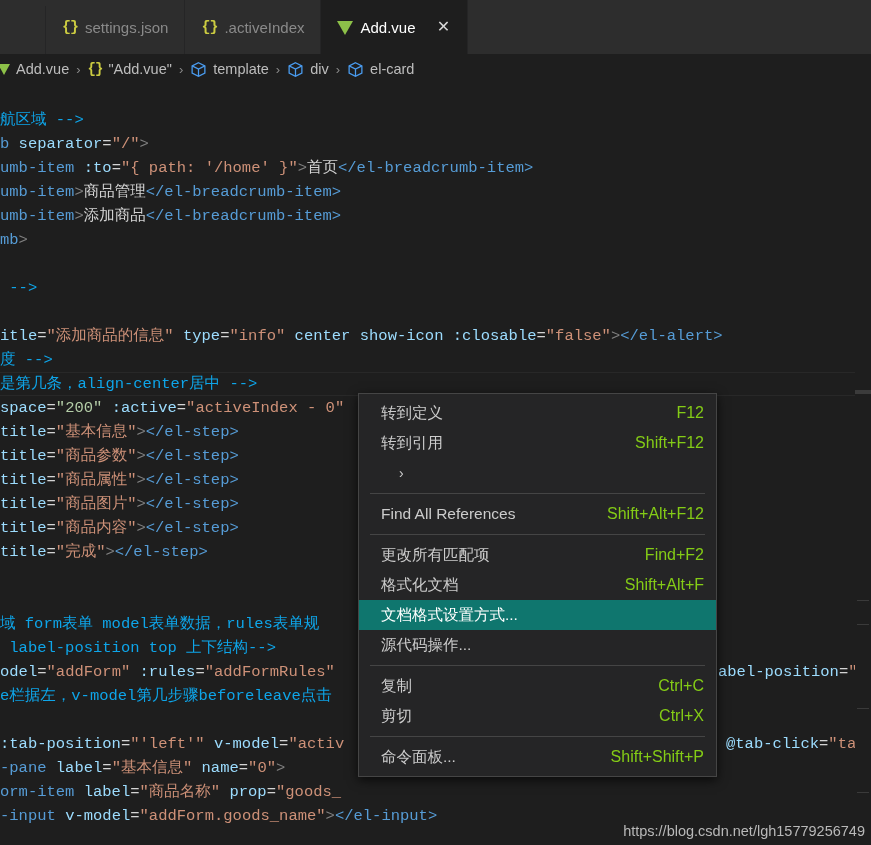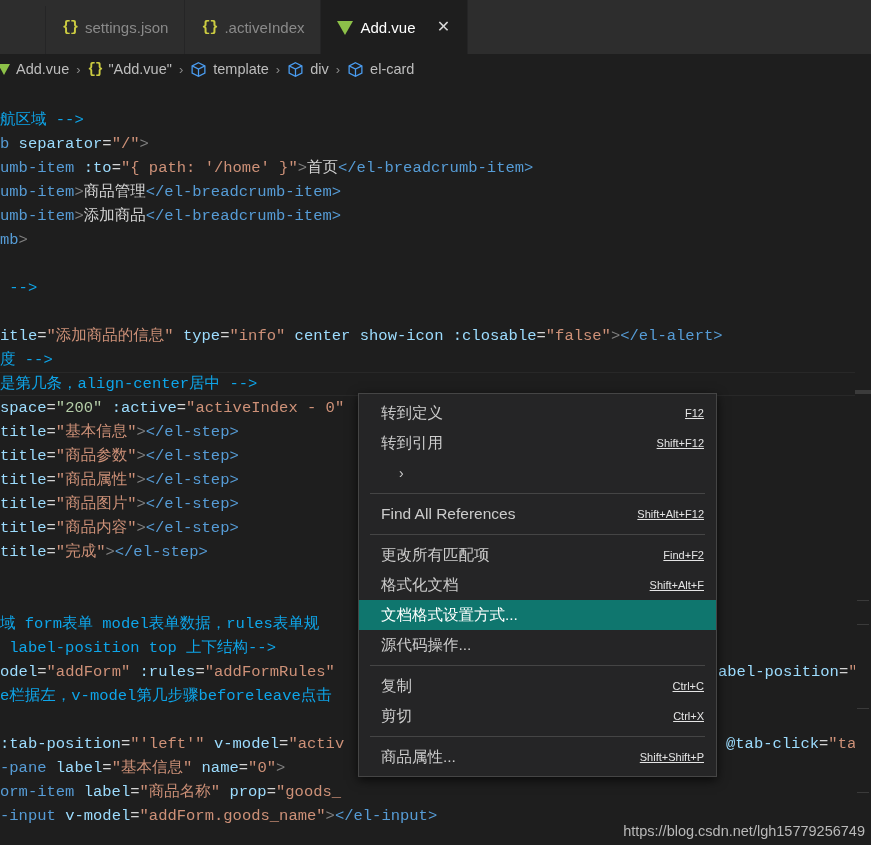--- a/index.html
+++ b/index.html
@@ -224,24 +224,23 @@
     cursor: pointer;
     box-sizing: border-box;
     white-space: nowrap;
   }
   .ctxitem.selected {
     background: #0f766e;
     color: #ffffff;
   }
   .ctxitem .lbl { flex: 1; }
   .ctxitem .kb {
-    color: #e5e5e5;
-    font-size: 11px;
+    color: #84cc16;
+    font-size: 16px;
     margin-left: 18px;
-    text-decoration: underline;
   }
   .ctxitem .submenu-arrow {
     color: #cccccc;
     font-size: 14px;
     margin-left: 18px;
   }
   .ctxsep {
     height: 0;
     border-top: 1px solid #454545;
     margin: 5px 11px;
@@ -376,20 +375,20 @@
       <div class="ctxitem">
         <span class="lbl">复制</span>
         <span class="kb">Ctrl+C</span>
       </div>
       <div class="ctxitem">
         <span class="lbl">剪切</span>
         <span class="kb">Ctrl+X</span>
       </div>
       <div class="ctxsep"></div>
       <div class="ctxitem">
-        <span class="lbl">商品属性...</span>
+        <span class="lbl">命令面板...</span>
         <span class="kb">Shift+Shift+P</span>
       </div>
     </div>
 
   <div class="watermark">https://blog.csdn.net/lgh15779256749</div>
 
 </div>
 
 </body></html>

